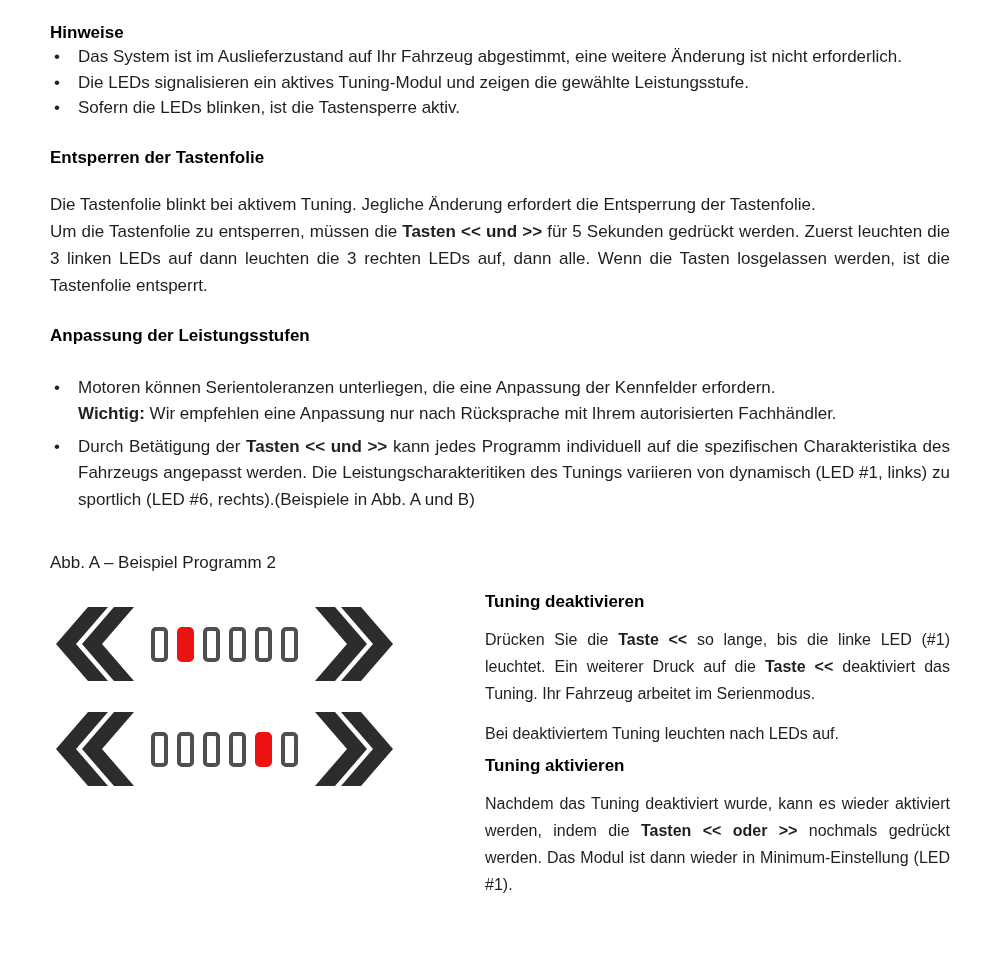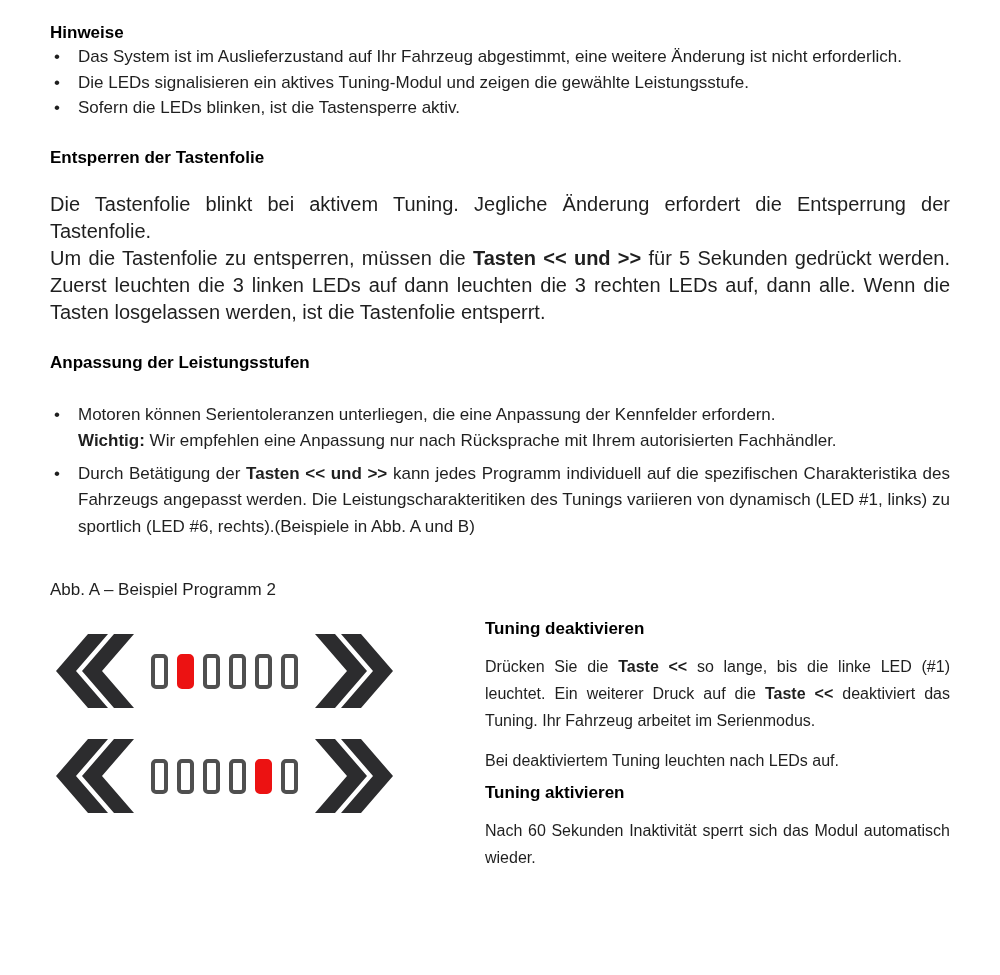--- a/index.html
+++ b/index.html
@@ -41,21 +41,21 @@
   li.bullet::before{
     content:"\2022";
     position:absolute;
     left:4px;
     top:0;
   }
   .section-entsperren{margin-top:26px;}
   .section-anpassung{margin-top:26px;}
   .para-group{margin-top:22px;}
   .para-group p{
-    font-size:20px;
+    font-size:17px;
     line-height:27px;
     text-align:justify;
     text-align-last:left;
   }
   
   .bottom{
     display:flex;
     margin-top:32px;
   }
   .figures-col{width:435px;flex:none;}
@@ -175,16 +175,16 @@
       </svg>
     </div>
   </div>
 
   <div class="instructions-col">
     <h2 class="first">Tuning deaktivieren</h2>
     <p><span>Drücken Sie die </span><b>Taste &lt;&lt;</b><span> so lange, bis die linke LED (#1) leuchtet. Ein weiterer Druck auf die </span><b>Taste &lt;&lt;</b><span> deaktiviert das Tuning. Ihr Fahrzeug arbeitet im Serienmodus.</span></p>
     <p><span>Bei deaktiviertem Tuning leuchten nach LEDs auf.</span></p>
 
     <h2 class="second">Tuning aktivieren</h2>
-    <p><span>Nach 60 Sekunden Inaktivität sperrt sich das Modul automatisch wieder.</span></p>
+    <p><span>Nachdem das Tuning deaktiviert wurde, kann es wieder aktiviert werden, indem die </span><b>Tasten &lt;&lt; oder &gt;&gt;</b><span> nochmals gedrückt werden. Das Modul ist dann wieder in Minimum-Einstellung (LED #1).</span></p>
   </div>
 
 </div>
 
 </body></html>

